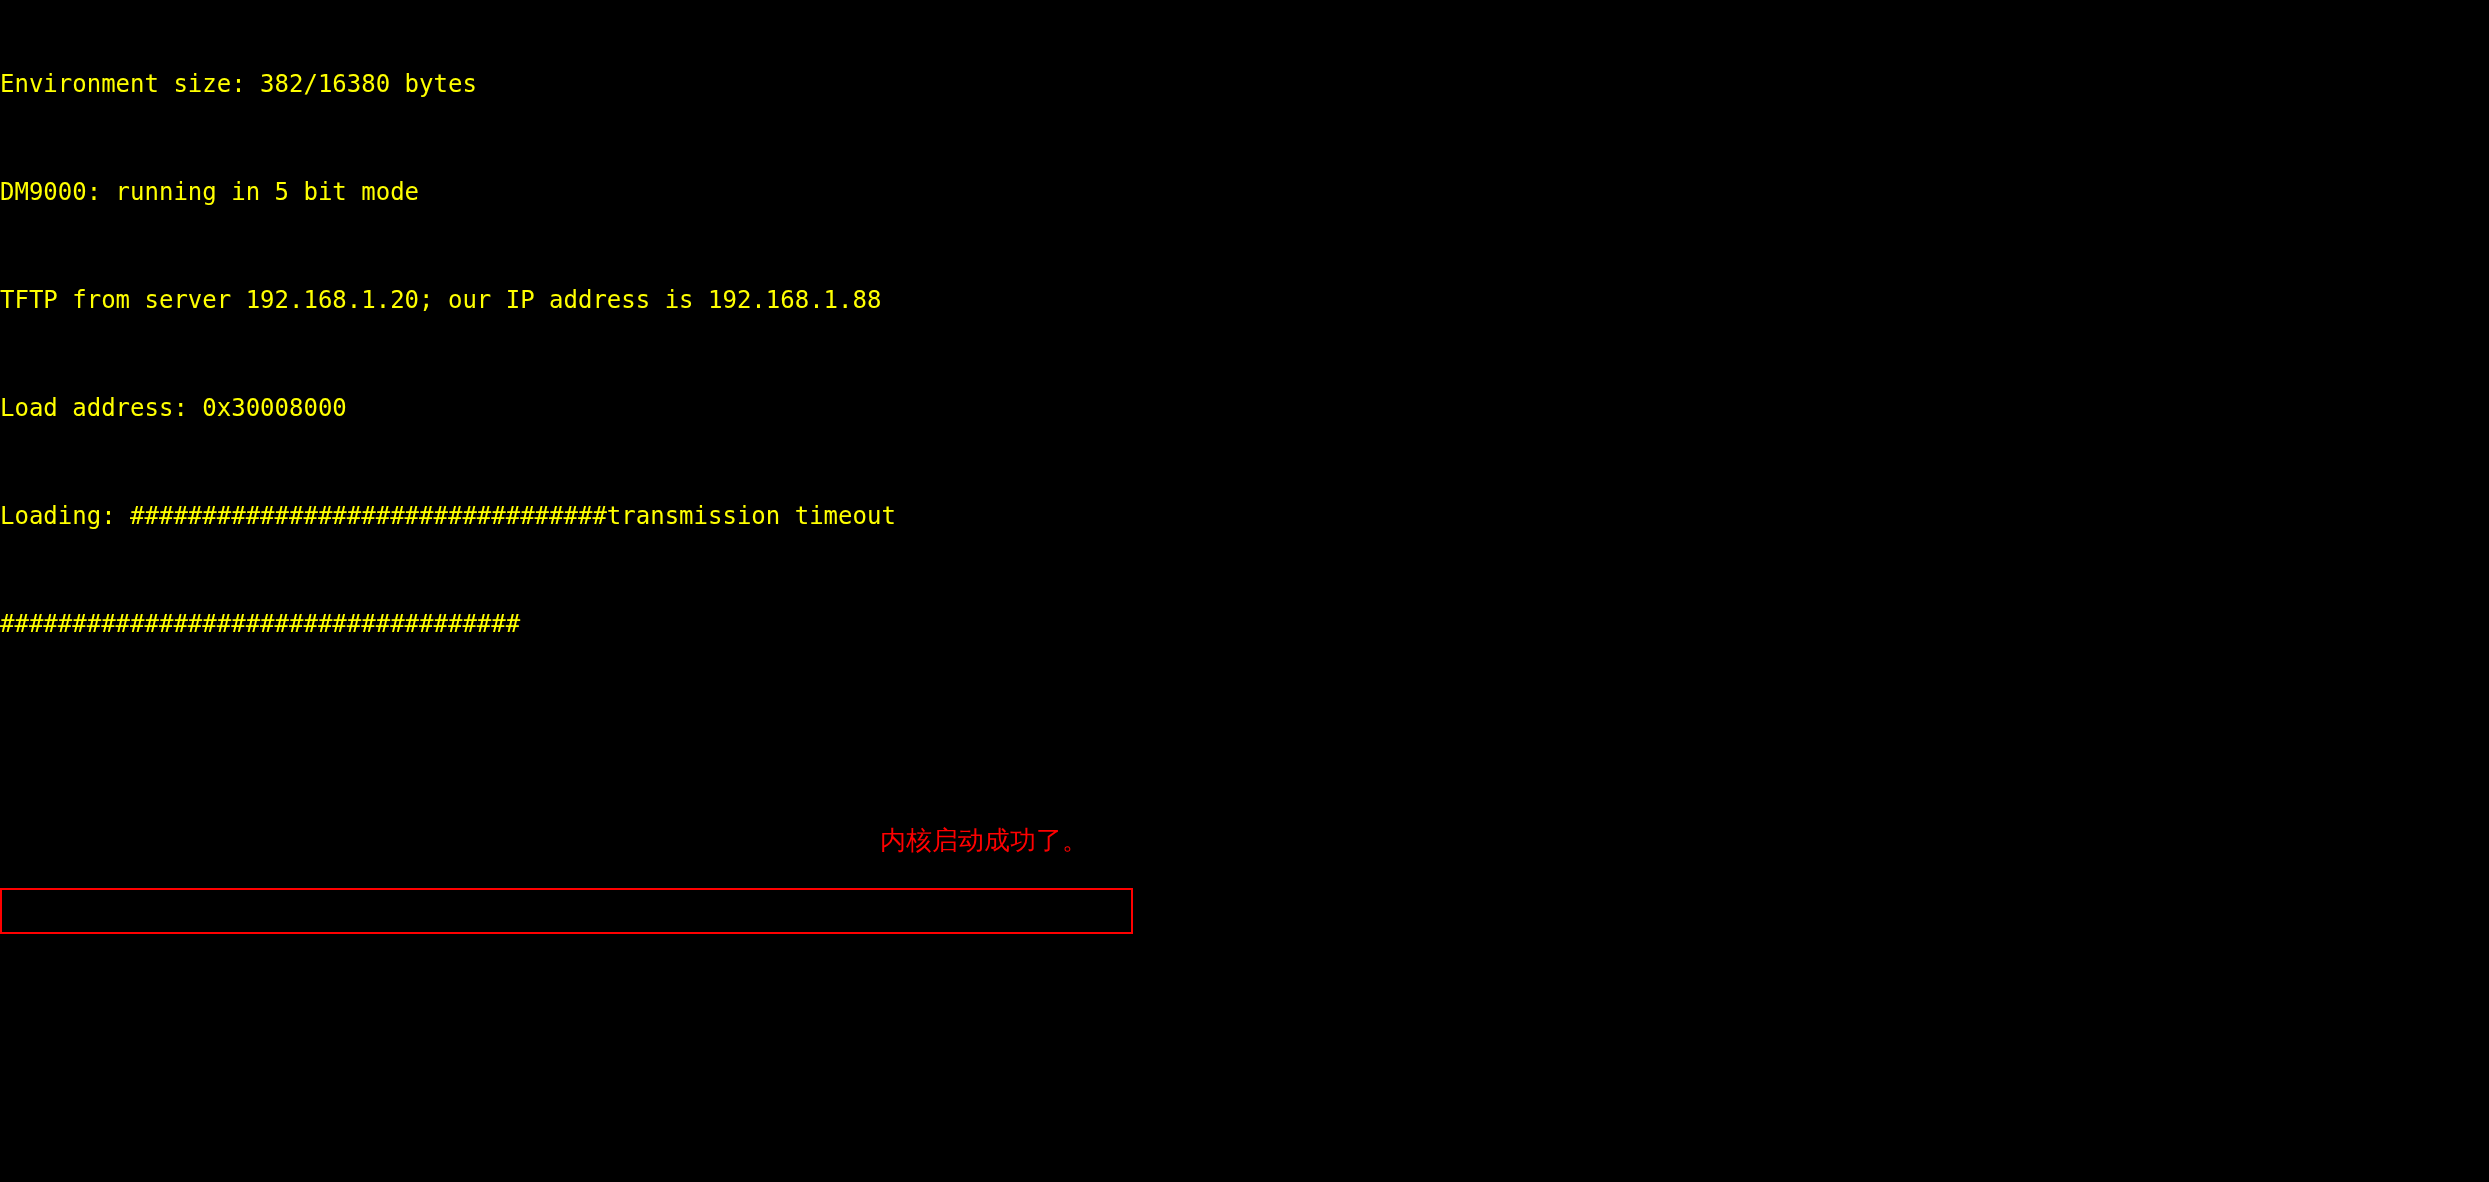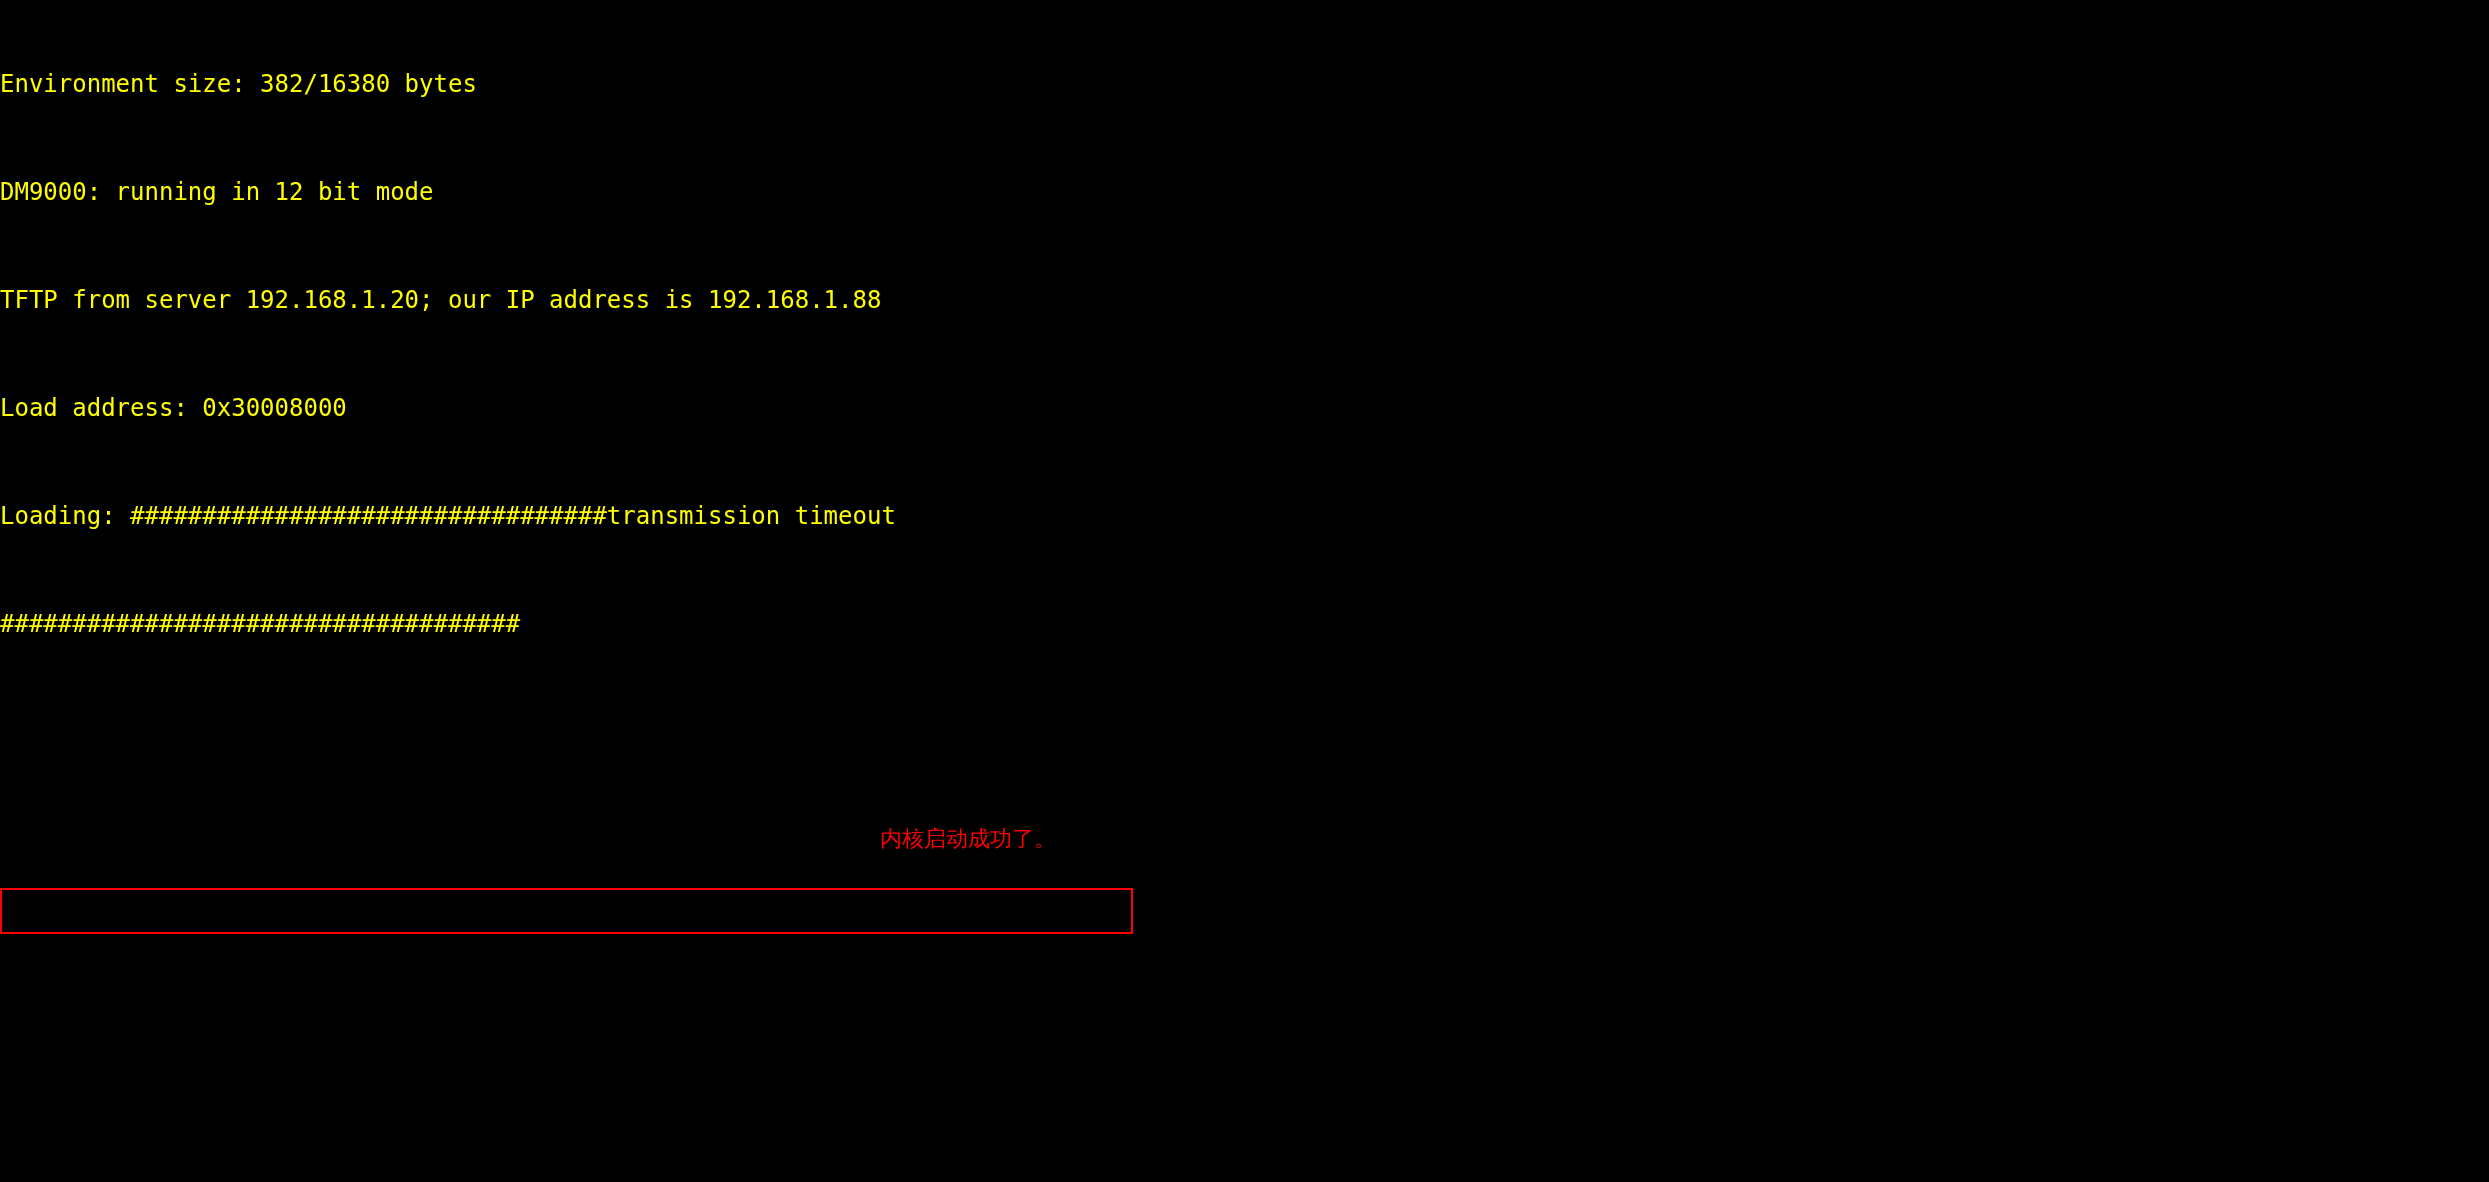--- a/index.html
+++ b/index.html
@@ -50,34 +50,34 @@
     height: 46px;
     border: 2px solid #ff0000;
     box-sizing: border-box;
     pointer-events: none;
   }
   .annot-text {
     position: absolute;
     left: 880px;
     top: 826px;
     color: #ff0000;
-    font-family: Liberation Mono, monospace;
-    font-size: 22px;
+    font-family: Liberation Serif, serif;
+    font-size: 26px;
     line-height: 30px;
     white-space: pre;
   }
 </style>
 </head>
 <body>
 
 <div id="terminal">
 
   <div class="scroll-body">
     <span class="console-line">Environment size: 382/16380 bytes</span>
-    <span class="console-line">DM9000: running in 12 bit mode</span>
+    <span class="console-line">DM9000: running in 5 bit mode</span>
     <span class="console-line">TFTP from server 192.168.1.20; our IP address is 192.168.1.88</span>
     <span class="console-line">Load address: 0x30008000</span>
     <span class="console-line">Loading: #################################transmission timeout</span>
     <span class="console-line">####################################</span>
     
     
     
     
     
     

